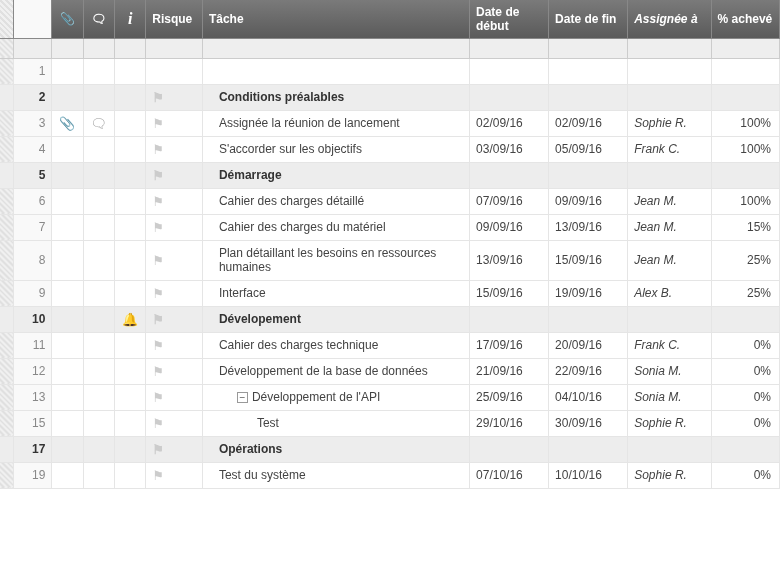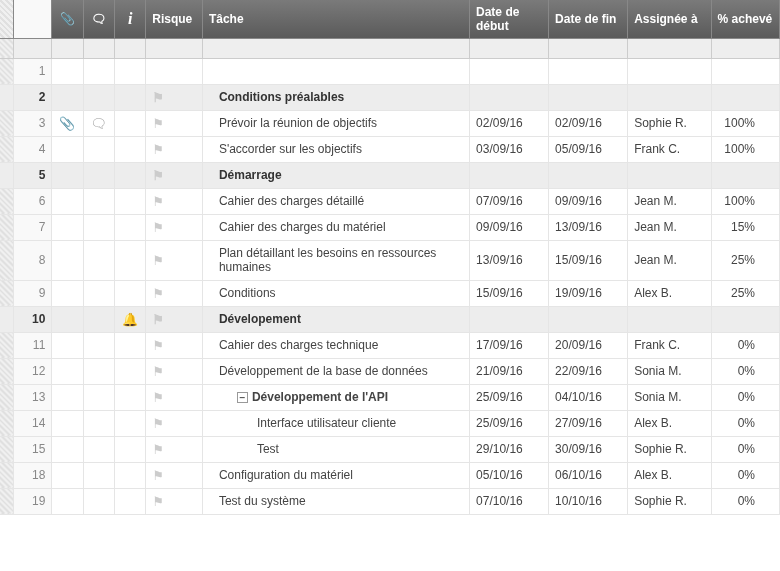--- a/index.html
+++ b/index.html
@@ -26,39 +26,39 @@
   
   .col-gutter { width: 12px; background: repeating-linear-gradient(45deg,#f0f0f0,#f0f0f0 2px,#e0e0e0 2px,#e0e0e0 4px); }
   .col-num { width: 36px; text-align: right; padding-right: 6px; color: #888; background: #f9f9f9; border-bottom:1px solid #e5e5e5;}
   .col-attach { width: 22px; text-align:center; }
   .col-comment { width: 22px; text-align:center; }
   .col-info { width: 22px; text-align:center; }
   .col-risk { width: 52px; }
   .col-task { width: 250px; }
   .col-start { width: 74px; }
   .col-end { width: 74px; }
-  .col-assignee { width: 78px; }
-  .col-pct { width: 64px; text-align: right; padding-right: 24px; }
+  .col-assignee { width: 78px; font-style: italic; }
+  .col-pct { width: 64px; text-align: right; padding-right: 8px; }
   
   tbody tr { height: 26px; }
   tbody tr.tall { height: 40px; }
   tbody td {
     border-right: 1px solid #e5e5e5;
     border-bottom: 1px solid #e5e5e5;
     padding: 4px 6px;
     vertical-align: middle;
     background: #fff;
     font-size: 12px;
     color: #444;
   }
   tbody tr.section td { background: #ededed; font-weight: bold; color: #333; }
   tbody tr.section td.col-task { padding-left: 16px; margin-top: 8px; }
   
   .indent-1 { padding-left: 16px !important; }
-  .indent-2 { padding-left: 34px !important; font-weight: bold; }
+  .indent-2 { padding-left: 34px !important; }
   .indent-3 { padding-left: 54px !important; }
   
   .flag-icon { color: #ccc; font-size: 13px; display:inline-block; }
   .clip-icon { color: #777; font-size: 13px; }
   .speech-icon { color: #999; font-size: 13px; }
   .bell-icon { color: #f5b800; font-size: 13px; }
   .collapse-btn { display:inline-block; width:11px; height:11px; border:1px solid #999; text-align:center; line-height:9px; font-size:10px; color:#555; margin-right:4px; vertical-align:middle; cursor:pointer;}
   
   th.col-info { font-style: italic; font-family: 'Times New Roman', serif; font-size:16px; text-align:center; }
   th.col-attach, th.col-comment { text-align:center; }
@@ -122,21 +122,21 @@
         <td class="col-assignee"></td>
         <td class="col-pct"></td>
       </tr>
       <tr>
         <td class="col-gutter"></td>
         <td class="col-num">3</td>
         <td class="col-attach"><span class="clip-icon">📎</span></td>
         <td class="col-comment"><span class="speech-icon">🗨</span></td>
         <td class="col-info"></td>
         <td class="col-risk"><span class="flag-icon">⚑</span></td>
-        <td class="col-task indent-1"><span>Prévoir la réunion de objectifs</span></td>
+        <td class="col-task indent-1"><span>Assignée la réunion de lancement</span></td>
         <td class="col-start">02/09/16</td>
         <td class="col-end">02/09/16</td>
         <td class="col-assignee">Sophie R.</td>
         <td class="col-pct">100%</td>
       </tr>
       <tr>
         <td class="col-gutter"></td>
         <td class="col-num">4</td>
         <td class="col-attach"></td>
         <td class="col-comment"></td>
@@ -200,21 +200,21 @@
         <td class="col-assignee">Jean M.</td>
         <td class="col-pct">25%</td>
       </tr>
       <tr>
         <td class="col-gutter"></td>
         <td class="col-num">9</td>
         <td class="col-attach"></td>
         <td class="col-comment"></td>
         <td class="col-info"></td>
         <td class="col-risk"><span class="flag-icon">⚑</span></td>
-        <td class="col-task indent-1"><span>Conditions</span></td>
+        <td class="col-task indent-1"><span>Interface</span></td>
         <td class="col-start">15/09/16</td>
         <td class="col-end">19/09/16</td>
         <td class="col-assignee">Alex B.</td>
         <td class="col-pct">25%</td>
       </tr>
       <tr class="section">
         <td class="col-gutter"></td>
         <td class="col-num">10</td>
         <td class="col-attach"></td>
         <td class="col-comment"></td>
@@ -260,56 +260,43 @@
         <td class="col-info"></td>
         <td class="col-risk"><span class="flag-icon">⚑</span></td>
         <td class="col-task indent-2"><span class="collapse-btn">−</span><span>Développement de l'API</span></td>
         <td class="col-start">25/09/16</td>
         <td class="col-end">04/10/16</td>
         <td class="col-assignee">Sonia M.</td>
         <td class="col-pct">0%</td>
       </tr>
       <tr>
         <td class="col-gutter"></td>
-        <td class="col-num">14</td>
-        <td class="col-attach"></td>
-        <td class="col-comment"></td>
-        <td class="col-info"></td>
-        <td class="col-risk"><span class="flag-icon">⚑</span></td>
-        <td class="col-task indent-3"><span>Interface utilisateur cliente</span></td>
-        <td class="col-start">25/09/16</td>
-        <td class="col-end">27/09/16</td>
-        <td class="col-assignee">Alex B.</td>
-        <td class="col-pct">0%</td>
-      </tr>
-      <tr>
-        <td class="col-gutter"></td>
         <td class="col-num">15</td>
         <td class="col-attach"></td>
         <td class="col-comment"></td>
         <td class="col-info"></td>
         <td class="col-risk"><span class="flag-icon">⚑</span></td>
         <td class="col-task indent-3"><span>Test</span></td>
         <td class="col-start">29/10/16</td>
         <td class="col-end">30/09/16</td>
         <td class="col-assignee">Sophie R.</td>
         <td class="col-pct">0%</td>
       </tr>
-      <tr>
-        <td class="col-gutter"></td>
-        <td class="col-num">18</td>
-        <td class="col-attach"></td>
-        <td class="col-comment"></td>
-        <td class="col-info"></td>
-        <td class="col-risk"><span class="flag-icon">⚑</span></td>
-        <td class="col-task indent-1"><span>Configuration du matériel</span></td>
-        <td class="col-start">05/10/16</td>
-        <td class="col-end">06/10/16</td>
-        <td class="col-assignee">Alex B.</td>
-        <td class="col-pct">0%</td>
+      <tr class="section">
+        <td class="col-gutter"></td>
+        <td class="col-num">17</td>
+        <td class="col-attach"></td>
+        <td class="col-comment"></td>
+        <td class="col-info"></td>
+        <td class="col-risk"><span class="flag-icon">⚑</span></td>
+        <td class="col-task indent-1"><span>Opérations</span></td>
+        <td class="col-start"></td>
+        <td class="col-end"></td>
+        <td class="col-assignee"></td>
+        <td class="col-pct"></td>
       </tr>
       <tr>
         <td class="col-gutter"></td>
         <td class="col-num">19</td>
         <td class="col-attach"></td>
         <td class="col-comment"></td>
         <td class="col-info"></td>
         <td class="col-risk"><span class="flag-icon">⚑</span></td>
         <td class="col-task indent-1"><span>Test du système</span></td>
         <td class="col-start">07/10/16</td>

